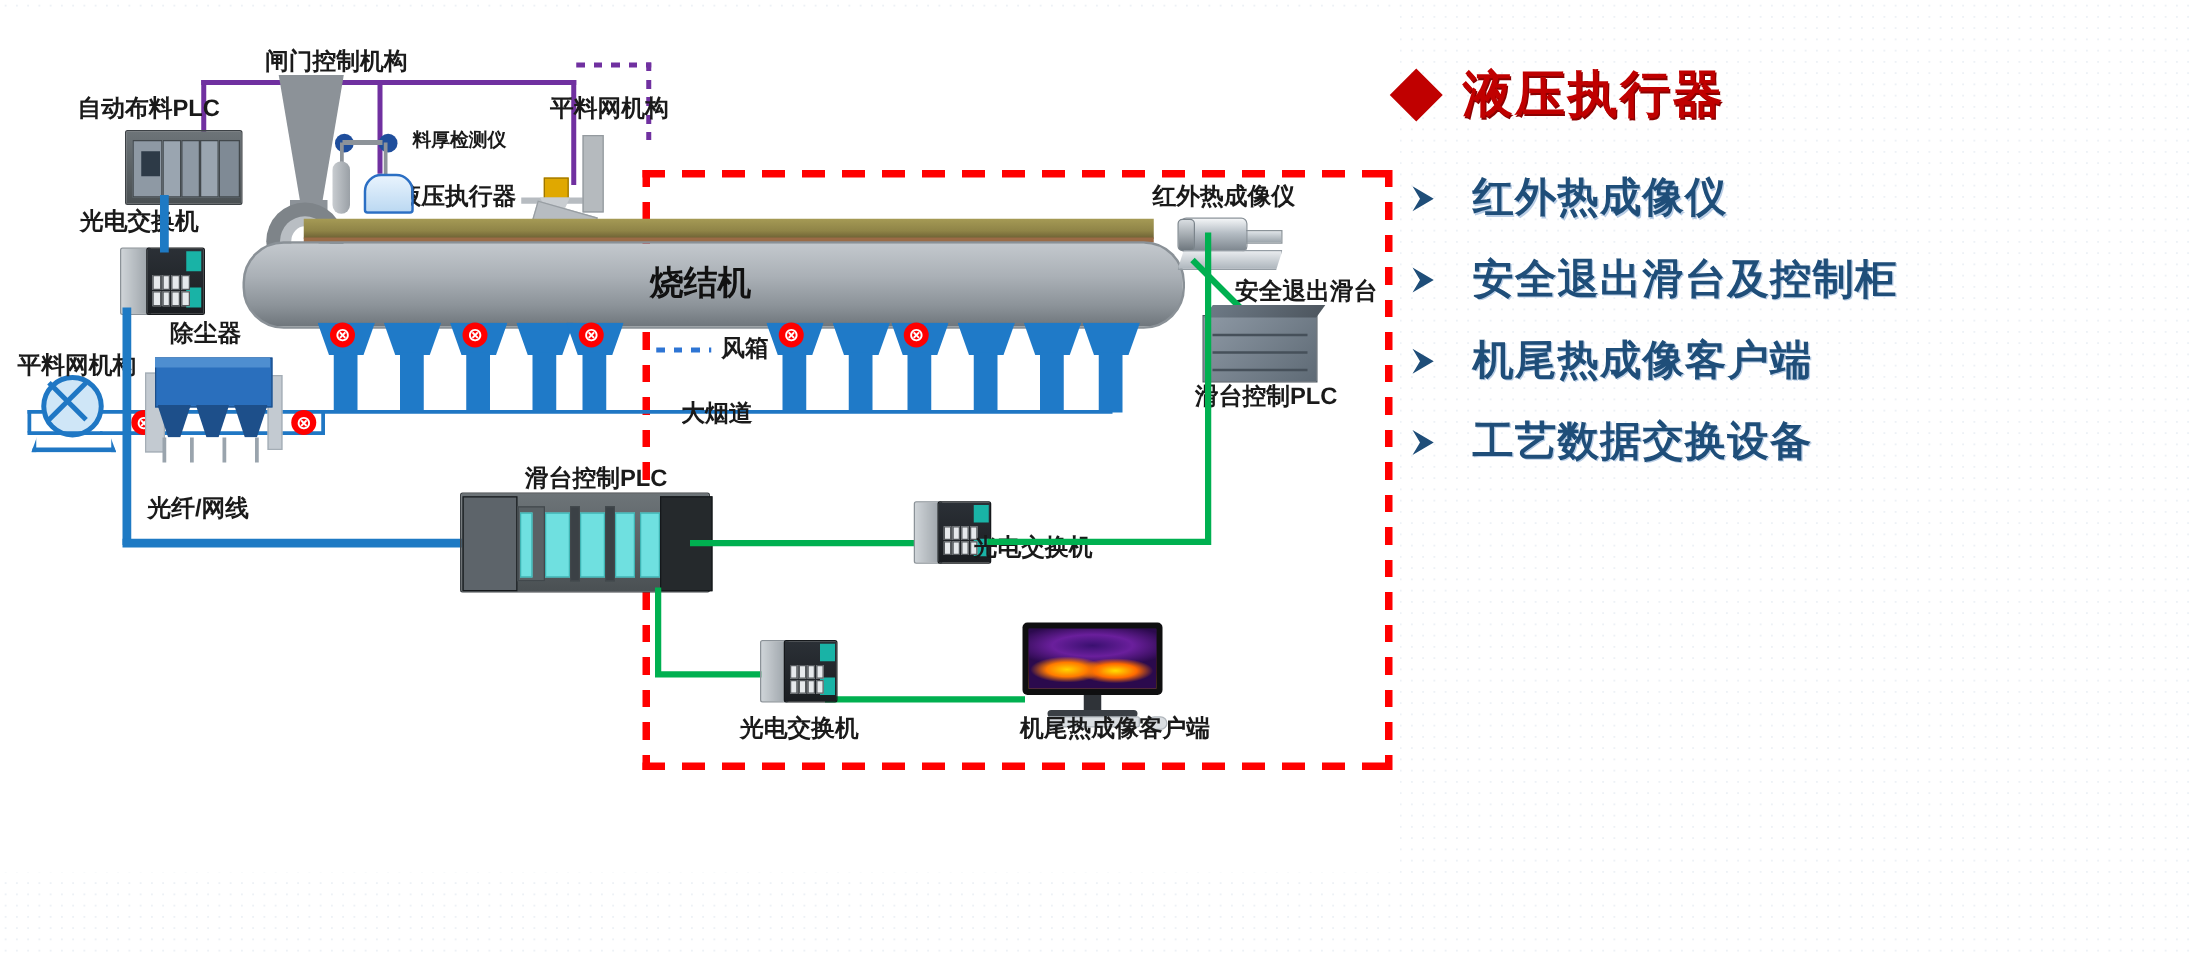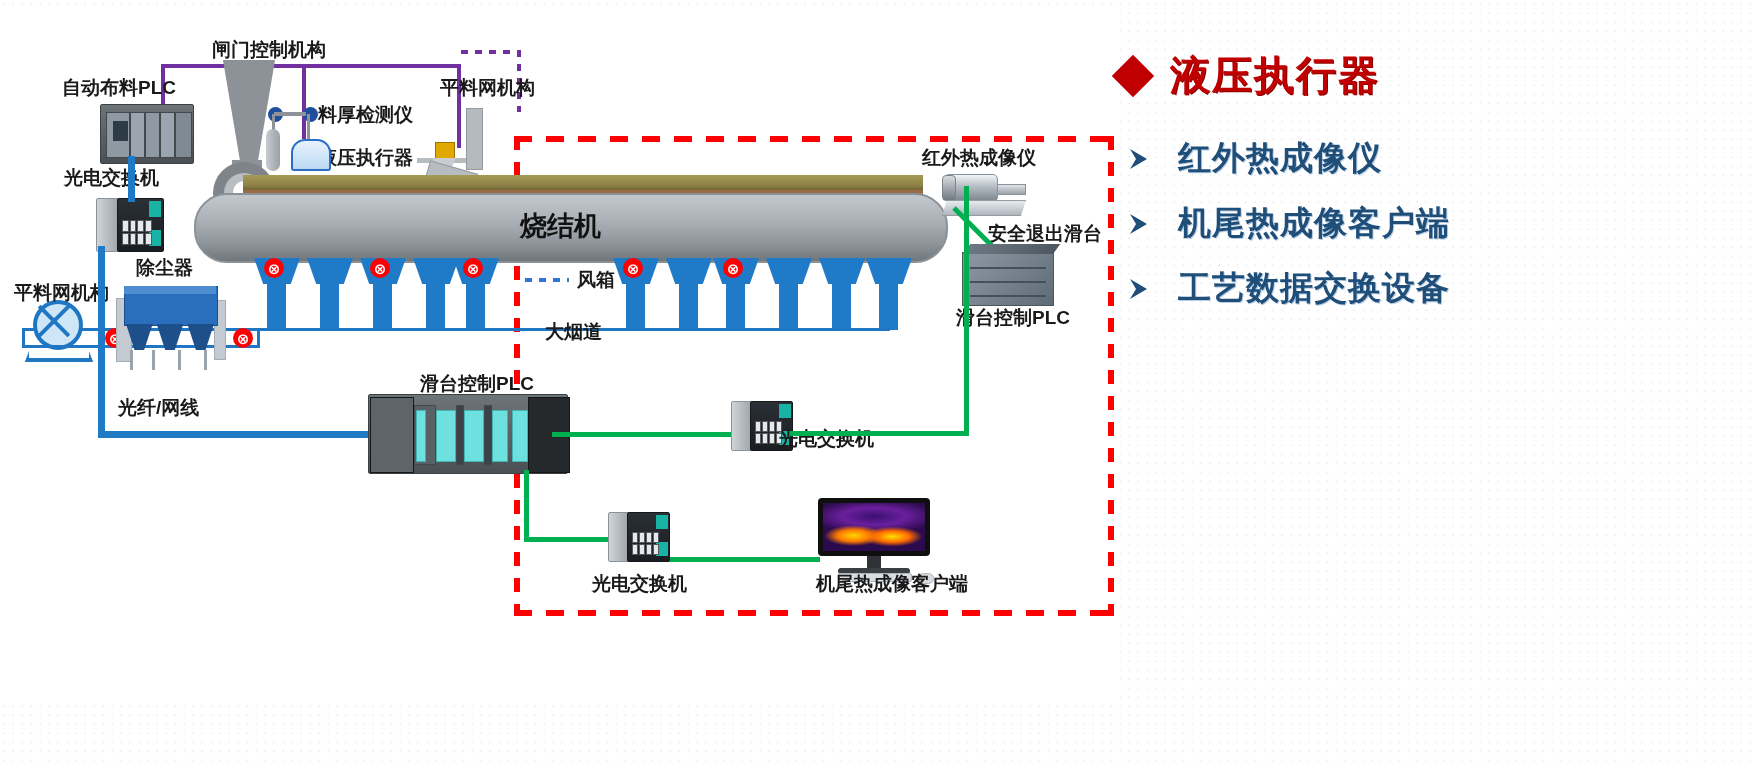--- a/index.html
+++ b/index.html
@@ -218,21 +218,21 @@
     <div class="wire purple-wire" style="left:161px;top:64px;width:300px;height:4px;"></div>
     <div class="wire purple-wire" style="left:161px;top:64px;width:4px;height:48px;"></div>
     <div class="wire purple-wire" style="left:302px;top:64px;width:4px;height:75px;"></div>
     <div class="wire purple-wire" style="left:457px;top:64px;width:4px;height:84px;"></div>
     <div class="dotted-purple-h" style="left:461px;top:50px;width:60px;height:4px;"></div>
     <div class="dotted-purple" style="left:517px;top:50px;width:4px;height:62px;"></div>
 
     <div class="lbl" style="left:212px;top:40px;font-size:19px;">闸门控制机构</div>
     <div class="lbl" style="left:62px;top:78px;font-size:19px;">自动布料PLC</div>
     <div class="lbl" style="left:440px;top:78px;font-size:19px;">平料网机构</div>
-    <div class="lbl" style="left:318px;top:105px;font-size:19px;">料厚检测仪</div>
+    <div class="lbl" style="left:330px;top:105px;font-size:15px;">料厚检测仪</div>
     <div class="lbl" style="left:318px;top:148px;font-size:19px;">液压执行器</div>
 
     <div class="plc" style="left:100px;top:104px;width:94px;height:60px;">
       <div class="plc-base"></div>
       <div class="plc-mod" style="left:6%;width:24%;background:#8e99a4;"></div>
       <div class="plc-mod" style="left:32%;width:14%;background:#9aa5b0;"></div>
       <div class="plc-mod" style="left:48%;width:14%;background:#8e99a4;"></div>
       <div class="plc-mod" style="left:64%;width:14%;background:#9aa5b0;"></div>
       <div class="plc-mod" style="left:80%;width:16%;background:#7f8a95;"></div>
       <div style="position:absolute;left:14%;top:28%;width:16%;height:34%;background:#2d3a47;"></div>
@@ -470,20 +470,28 @@
 
       <div class="bullet-row">
         <span class="arrowhead">
           <svg width="26" height="26" viewBox="0 0 26 26">
               <path d="M4 3 L21 13 L4 23 L10 13 Z" fill="#1f4e79"></path>
             </svg>
         </span>
         <span class="bullet-text">红外热成像仪</span>
       </div>
 
+      <div class="bullet-row">
+        <span class="arrowhead">
+          <svg width="26" height="26" viewBox="0 0 26 26">
+              <path d="M4 3 L21 13 L4 23 L10 13 Z" fill="#1f4e79"></path>
+            </svg>
+        </span>
+        <span class="bullet-text">安全退出滑台及控制柜</span>
+      </div>
 
       <div class="bullet-row">
         <span class="arrowhead">
           <svg width="26" height="26" viewBox="0 0 26 26">
               <path d="M4 3 L21 13 L4 23 L10 13 Z" fill="#1f4e79"></path>
             </svg>
         </span>
         <span class="bullet-text">机尾热成像客户端</span>
       </div>
 

